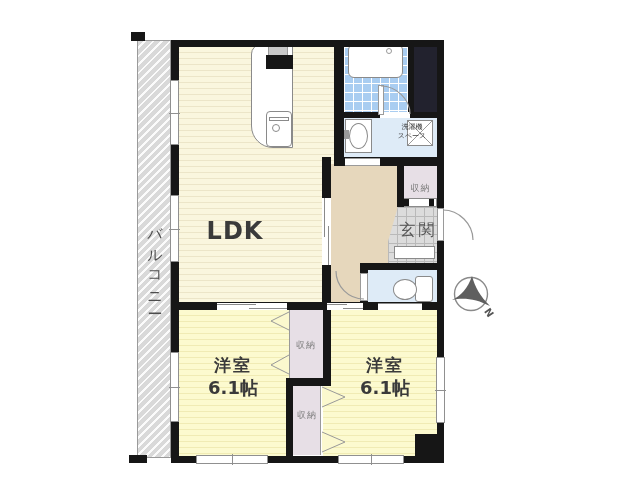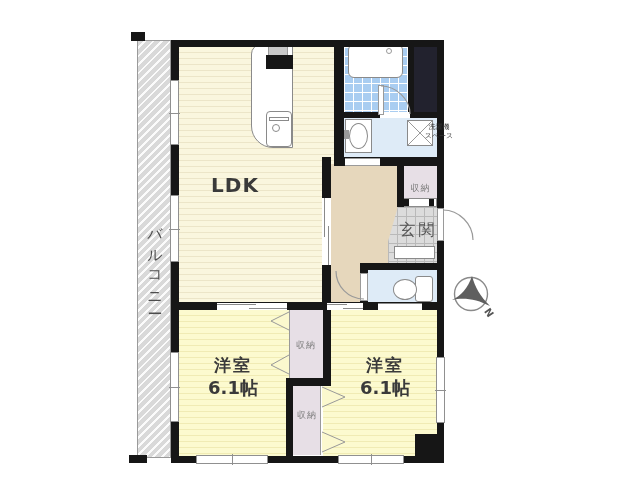--- a/index.html
+++ b/index.html
@@ -28,21 +28,21 @@
   .slide::after{content:"";position:absolute;right:0;bottom:1px;width:55%;height:1px;background:#8a8a8a;}
   .slide-v{background:#fff;}
   .slide-v::before{content:"";position:absolute;top:0;left:2px;height:58%;width:1px;background:#8a8a8a;}
   .slide-v::after{content:"";position:absolute;bottom:0;right:2px;height:58%;width:1px;background:#8a8a8a;}
   
   .fixture{background:#fff;border:1.5px solid #8a8a8a;}
   
   .lbl{color:#3a3a3a;text-align:center;line-height:1.05;}
   .room-name{font-size:17px;font-weight:600;letter-spacing:2px;}
   .room-size{font-size:18px;font-weight:600;}
-  .ldk-name{font-size:20px;font-weight:600;letter-spacing:1px;}
+  .ldk-name{font-size:24px;font-weight:600;letter-spacing:1px;margin-top:44px;}
   .small-lbl{color:#7a7a7a;font-size:9px;letter-spacing:1px;text-align:center;}
   .genkan-lbl{color:#555;font-size:16px;letter-spacing:3px;text-align:center;font-weight:500;}
   .laundry-lbl{color:#333;font-size:7px;line-height:9px;text-align:center;letter-spacing:0;}
   .balcony-lbl{color:#4d4d4d;font-size:15px;letter-spacing:5px;writing-mode:vertical-rl;text-align:center;font-weight:500;}
   svg text{font-family:"DejaVu Sans","Liberation Sans",sans-serif;}
 </style>
 </head>
 <body>
 
 <div id="stage">
@@ -141,18 +141,18 @@
   <div class="abs lbl ldk-name" style="left:185px;top:175px;width:100px;">LDK</div>
   <div class="abs lbl room-name" style="left:183px;top:357px;width:100px;">洋室</div>
   <div class="abs lbl room-size" style="left:183px;top:379px;width:100px;">6.1帖</div>
   <div class="abs lbl room-name" style="left:335px;top:357px;width:100px;">洋室</div>
   <div class="abs lbl room-size" style="left:335px;top:379px;width:100px;">6.1帖</div>
   <div class="abs balcony-lbl" style="left:146px;top:176px;width:18px;height:175px;">バルコニー</div>
   <div class="abs genkan-lbl" style="left:396px;top:220px;width:45px;">玄関</div>
   <div class="abs small-lbl" style="left:404px;top:182px;width:33px;">収納</div>
   <div class="abs small-lbl" style="left:289px;top:339px;width:34px;">収納</div>
   <div class="abs small-lbl" style="left:291px;top:409px;width:32px;">収納</div>
-  <div class="abs laundry-lbl" style="left:423px;top:123px;width:32px;">
+  <div class="abs laundry-lbl" style="left:396px;top:123px;width:32px;">
     <div>洗濯機</div>
     <div>スペース</div>
   </div>
 
 </div>
 
 </body></html>

